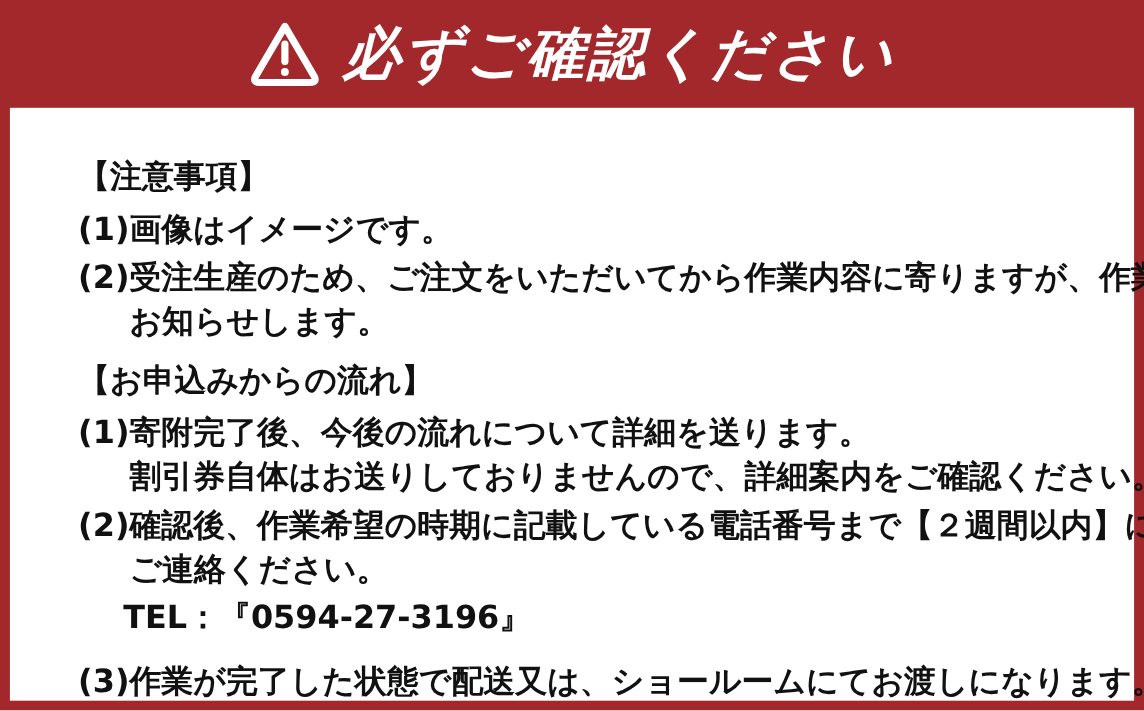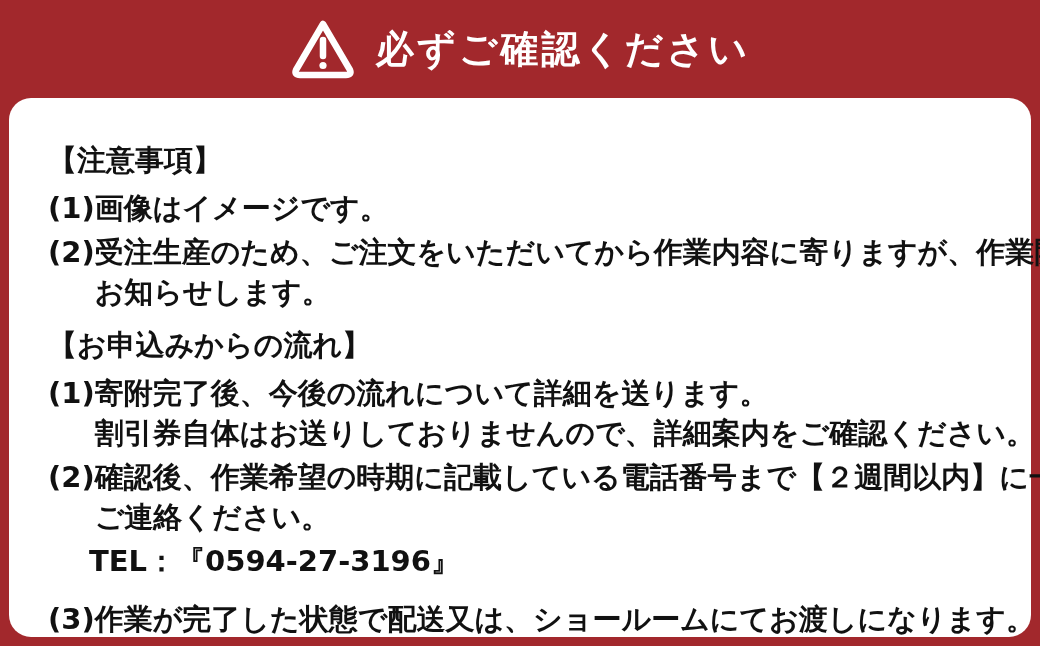--- a/index.html
+++ b/index.html
@@ -22,46 +22,46 @@
 
   .notice-header {
     height: 98px;
     display: flex;
     align-items: center;
     justify-content: center;
     gap: 20px;
     color: var(--header-text);
   }
   .notice-header h1 {
-    font-size: 38px;
+    font-size: 52px;
     font-weight: bold;
     letter-spacing: 3px;
     line-height: 1;
     white-space: nowrap;
+    font-style: italic;
   }
   .warning-icon-svg {
     width: 66px;
     height: 62px;
     display: block;
     flex: 0 0 auto;
   }
 
   .notice-body {
     position: absolute;
     left: 9px;
     right: 9px;
     top: 98px;
     bottom: 9px;
     background: var(--panel-bg);
     color: var(--text-color);
-    padding: 42px 30px 0 39px;
+    padding: 42px 30px 0 62px;
     font-weight: bold;
     font-size: 29px;
     line-height: 40px;
-    border-radius: 22px;
   }
 
   .section-heading {
     margin-bottom: 8px;
     white-space: nowrap;
   }
   .section + .section .section-heading {
     margin-top: 13px;
   }
 

